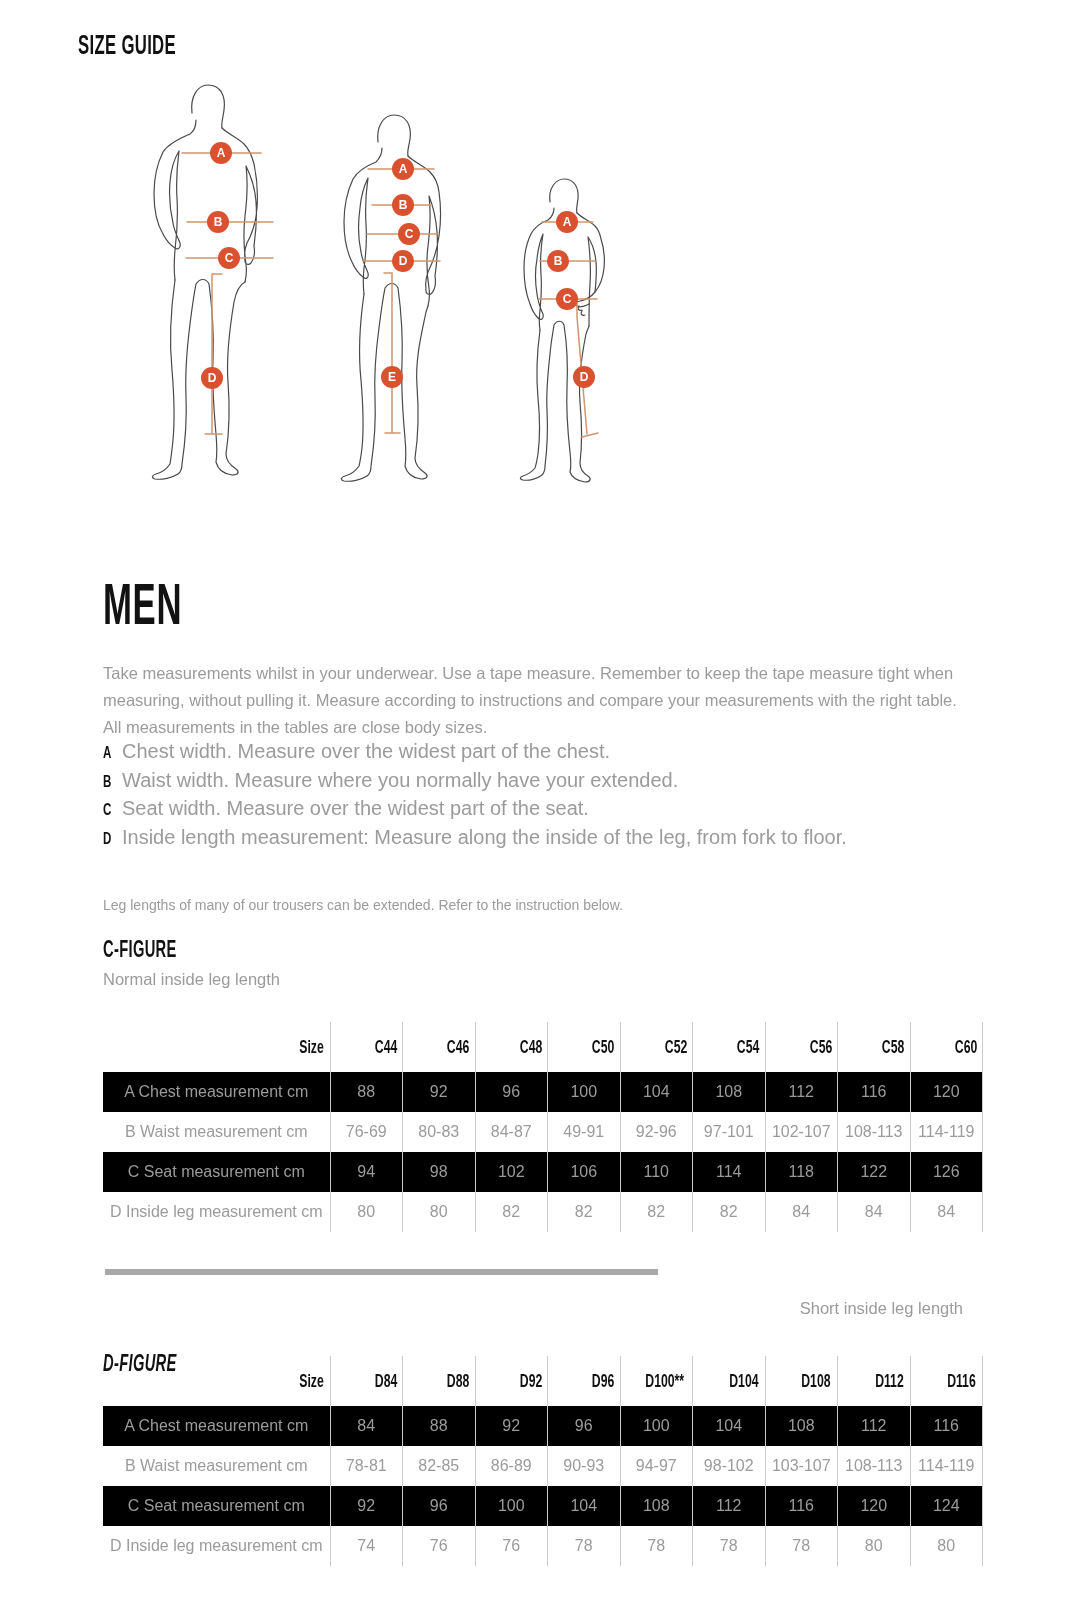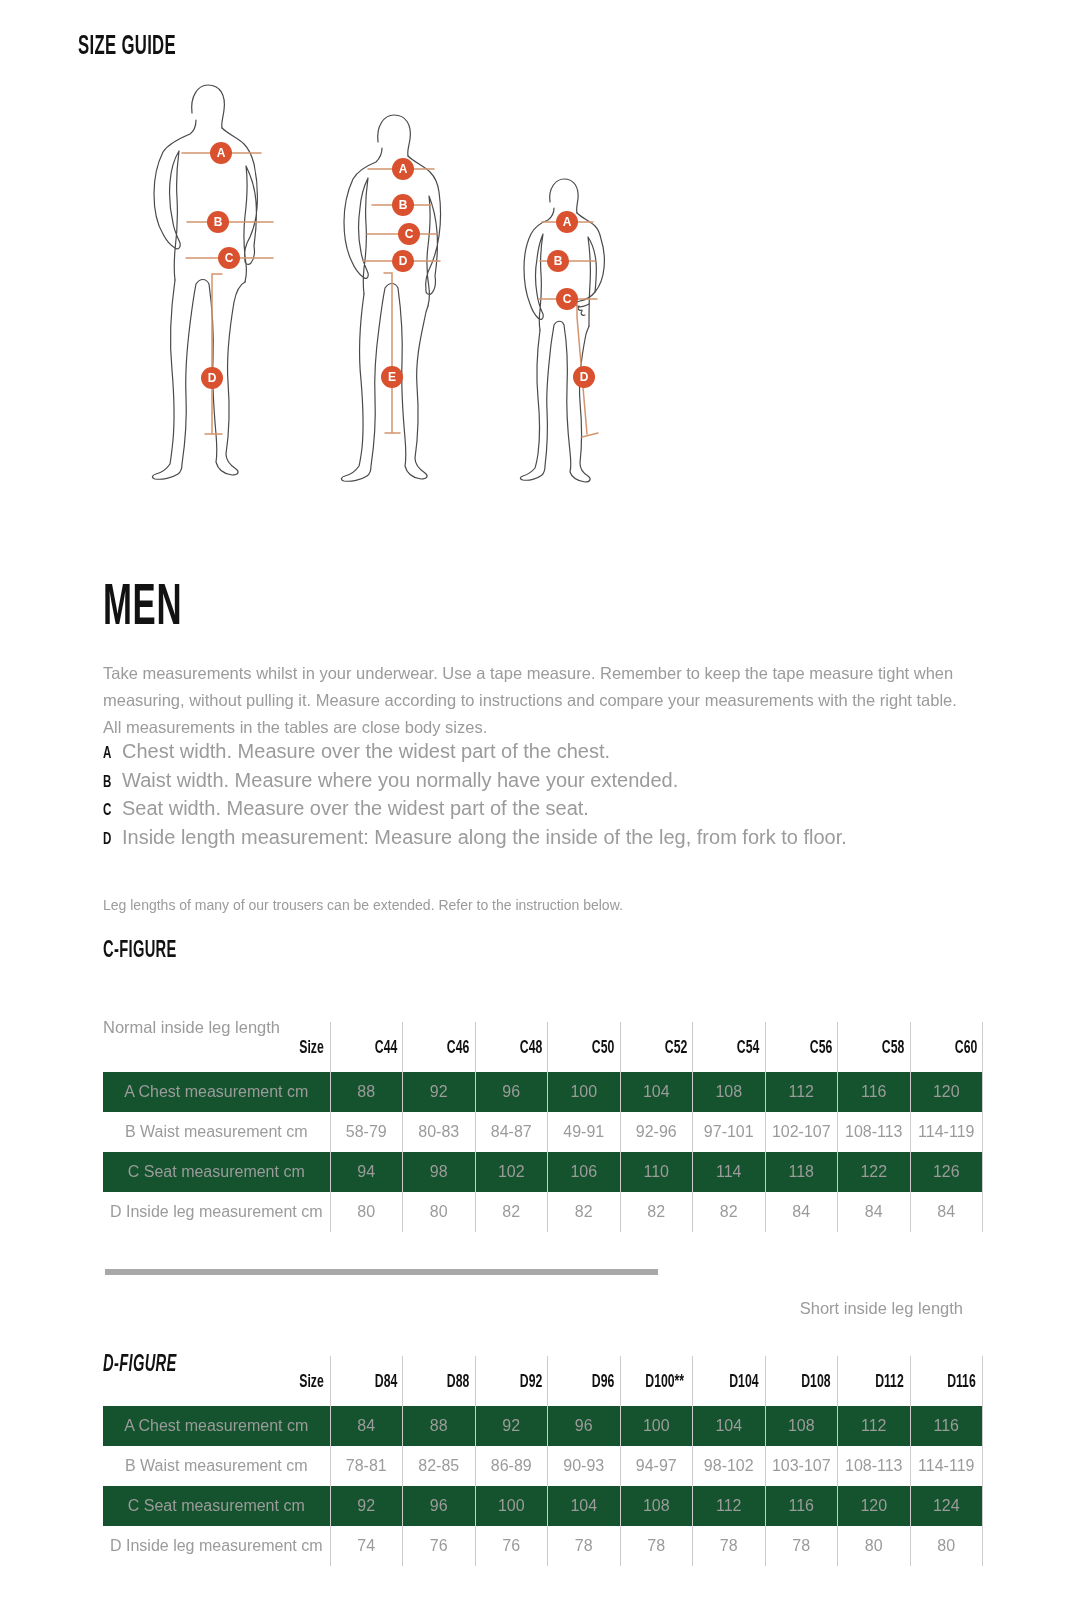--- a/index.html
+++ b/index.html
@@ -20,21 +20,21 @@
   .instr-text{font-size:20px;color:#9b9b9b;}
   .divider{background:#a8a8a8;height:6px;width:553px;}
   
   table.size-table{width:880px;border-collapse:collapse;table-layout:fixed;}
   table.size-table col.c-label{width:227px;}
   table.size-table th{height:50px;text-align:right;vertical-align:middle;padding:0;}
   table.size-table td{height:40px;text-align:center;vertical-align:middle;padding:0;
                       font-size:16px;color:#9b9b9b;}
   table.size-table th+th, table.size-table td+td{border-left:1px solid #cccccc;}
   table.size-table th:last-child, table.size-table td:last-child{border-right:1px solid #cccccc;}
-  table.size-table tr.stripe td{background:#14532d;}
+  table.size-table tr.stripe td{background:#000000;}
   .hcell{display:inline-block;font-weight:700;font-size:17.5px;color:#121212;
          transform:scaleX(.70);transform-origin:50% 50%;white-space:nowrap;}
   
   .outline{fill:none;stroke:#4a4a4a;stroke-width:1.2;stroke-linecap:round;stroke-linejoin:round;}
   .mline{fill:none;stroke:#d4946e;stroke-width:1.5;stroke-linecap:round;}
   .mletter{fill:#ffffff;font-family:"Liberation Sans",sans-serif;font-size:12px;font-weight:700;
            text-anchor:middle;}
   .right-align{text-align:right;}
 </style>
 </head>
@@ -139,21 +139,21 @@
       <span class="instr-letter">D</span>
       <span class="instr-text">Inside length measurement: Measure along the inside of the leg, from fork to floor.</span>
     </div>
   </div>
 
   <div class="abs note" style="left:103px;top:897px;">Leg lengths of many of our trousers can be extended. Refer to the instruction below.</div>
 
   <div class="abs" style="left:103px;top:936px;">
     <span class="cond title-md">C-FIGURE</span>
   </div>
-  <div class="abs sub" style="left:103px;top:970px;margin-top:48px;">Normal inside leg length</div>
+  <div class="abs sub" style="left:103px;top:970px;">Normal inside leg length</div>
 
   <div class="abs" style="left:103px;top:1022px;">
     <table class="size-table">
         <colgroup>
           <col class="c-label">
           <col>
           <col>
           <col>
           <col>
           <col>
@@ -184,21 +184,21 @@
             <td>96</td>
             <td>100</td>
             <td>104</td>
             <td>108</td>
             <td>112</td>
             <td>116</td>
             <td>120</td>
           </tr>
           <tr>
             <td>B Waist measurement cm</td>
-            <td>58-79</td>
+            <td>76-69</td>
             <td>80-83</td>
             <td>84-87</td>
             <td>49-91</td>
             <td>92-96</td>
             <td>97-101</td>
             <td>102-107</td>
             <td>108-113</td>
             <td>114-119</td>
           </tr>
           <tr class="stripe">

